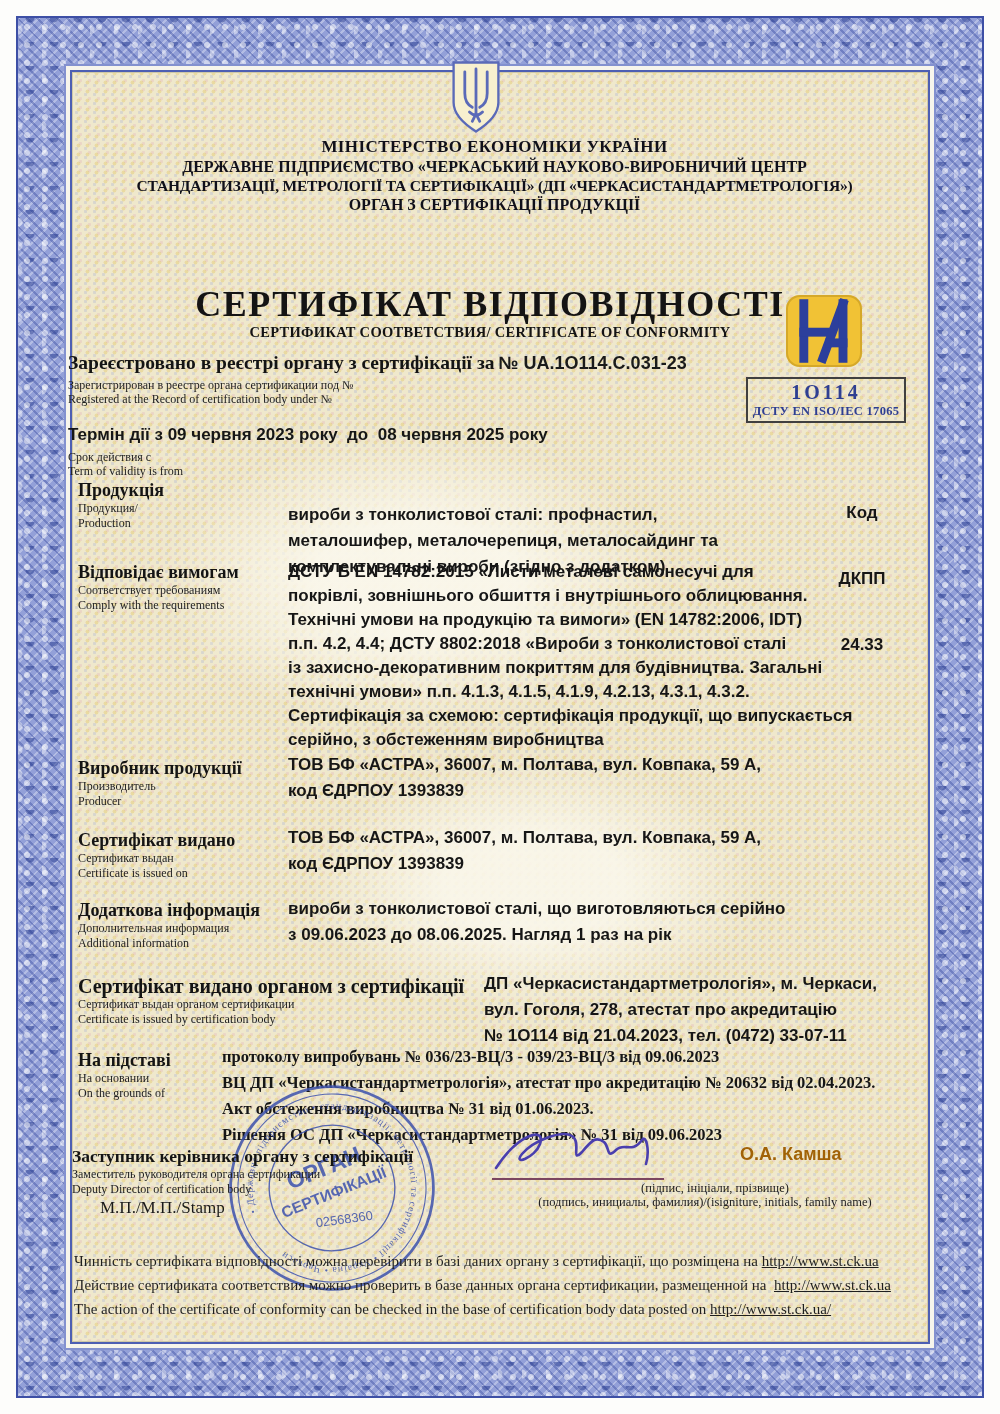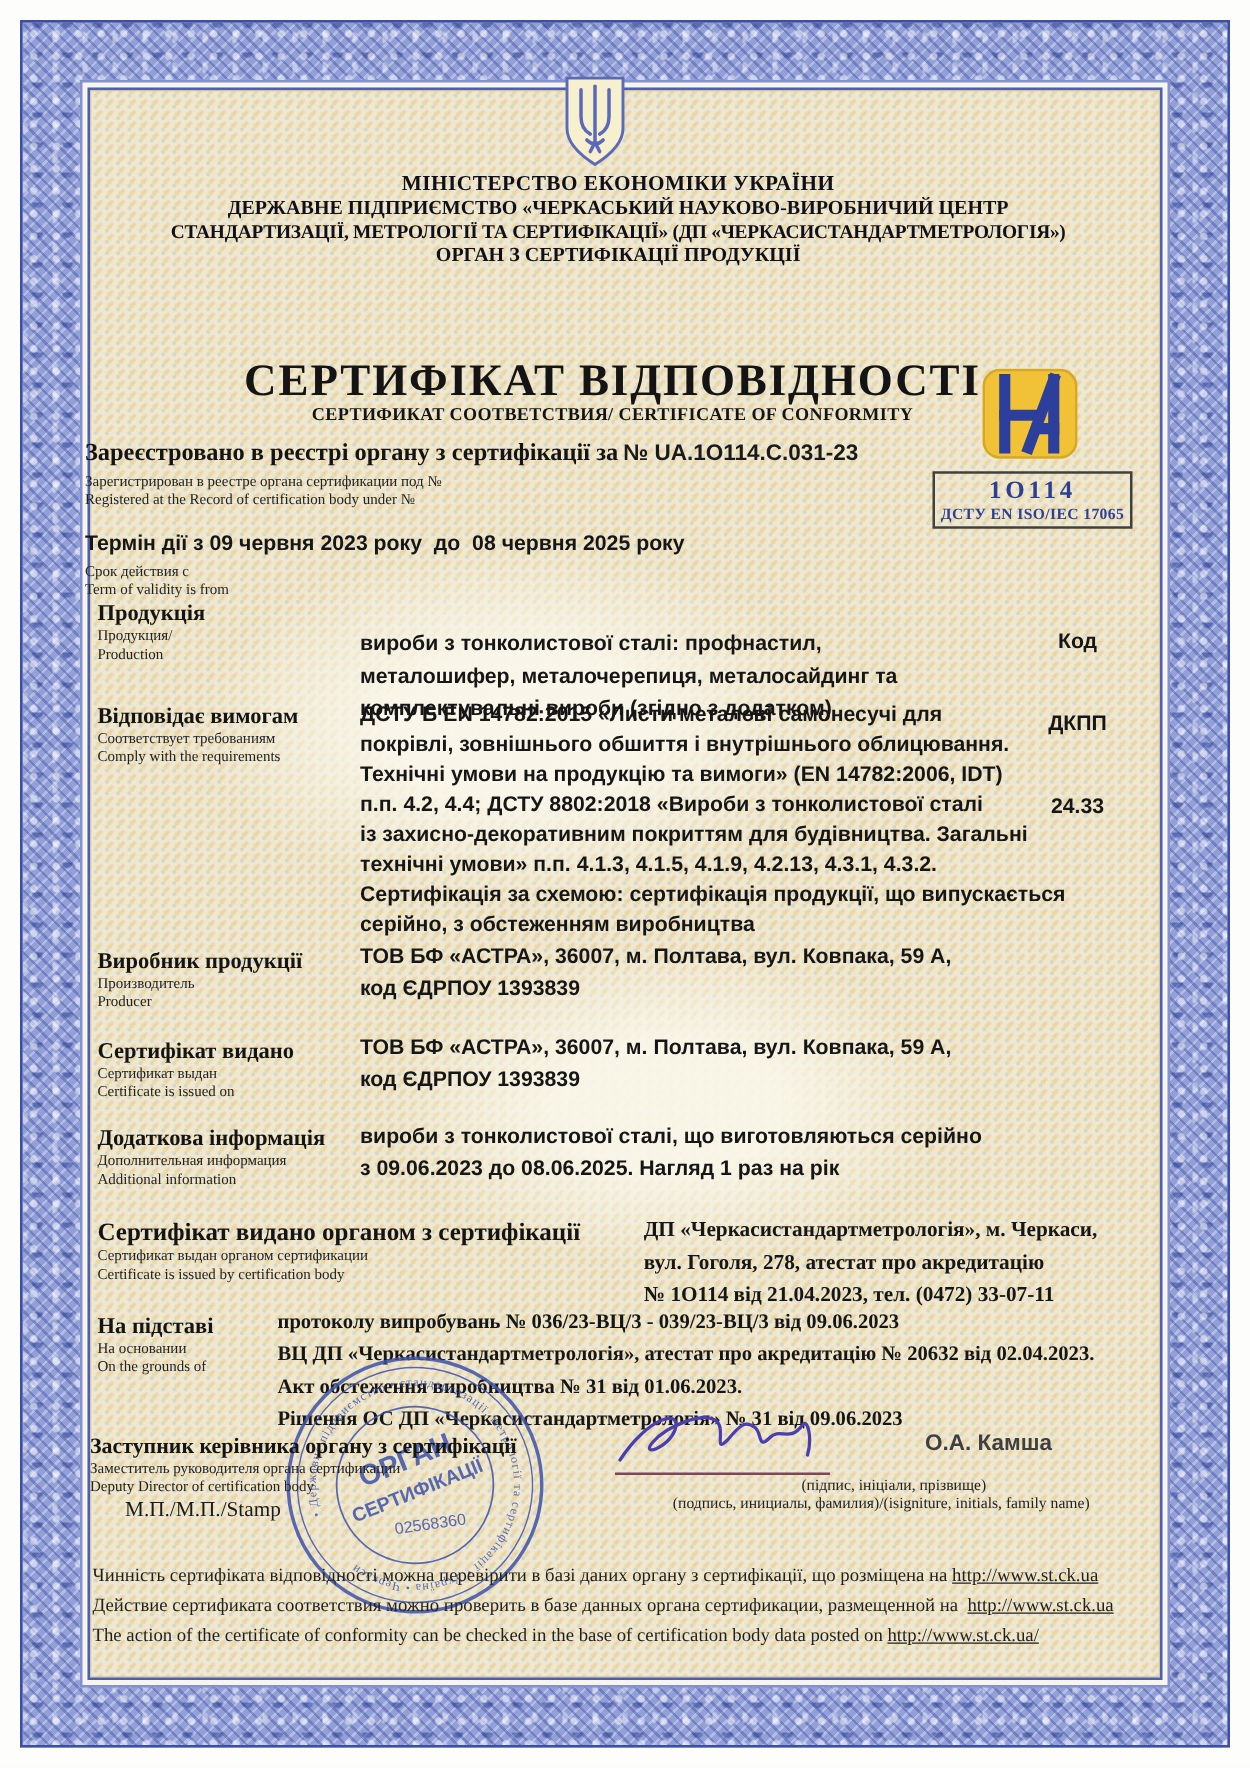--- a/index.html
+++ b/index.html
@@ -46,21 +46,21 @@
   .lbl-uk{font-weight:700;font-size:18px;line-height:21px;color:#141414;}
   .lbl-uk.big{font-size:20px;}
   .logo-box{background:#f1c235;border-radius:14px;box-shadow:inset 0 0 0 2px rgba(160,120,20,.35);}
   .accred-box{border:2px solid #404040;color:#2e3f92;text-align:center;}
   .accred-code{font-weight:700;font-size:20px;letter-spacing:3px;line-height:23px;padding-top:2px;}
   .accred-std{font-weight:700;font-size:12.5px;line-height:15px;letter-spacing:.3px;}
   .footer-line{font-size:15px;line-height:24px;color:#1f1f1f;white-space:pre;}
   .footer-link{text-decoration:underline;}
   .sig-line{border-top:2px solid #7b4660;width:172px;}
   .hint{font-size:12.5px;line-height:13.5px;color:#222;text-align:center;}
-  .name{font-family:"Liberation Sans",sans-serif;font-weight:700;font-size:18px;color:#404040;}
+  .name{font-family:"Liberation Sans",sans-serif;font-weight:700;font-size:18px;color:#a16207;}
   .stamp-wrap{opacity:.85;transform:rotate(-18deg);}
 </style>
 </head>
 <body>
 
 <div class="page">
   <div class="frame"></div>
   <div class="content"></div>
 
   <svg class="abs" style="left:448px;top:58px;width:56px;height:78px;" viewBox="0 0 60 80">
@@ -162,21 +162,21 @@
     <div class="sub">Additional information</div>
   </div>
   <div class="abs val" style="left:288px;top:896px;">вироби з тонколистової сталі, що виготовляються серійно
 з 09.06.2023 до 08.06.2025. Нагляд 1 раз на рік</div>
 
   <div class="abs" style="left:78px;top:976px;">
     <div class="lbl-uk big">Сертифікат видано органом з сертифікації</div>
     <div class="sub">Сертификат выдан органом сертификации</div>
     <div class="sub">Certificate is issued by certification body</div>
   </div>
-  <div class="abs val" style="left:515px;top:971px;font-family:Liberation Serif, serif;">ДП «Черкасистандартметрологія», м. Черкаси,
+  <div class="abs val" style="left:484px;top:971px;">ДП «Черкасистандартметрологія», м. Черкаси,
 вул. Гоголя, 278, атестат про акредитацію
 № 1О114 від 21.04.2023, тел. (0472) 33-07-11</div>
 
   <div class="abs" style="left:78px;top:1050px;">
     <div class="lbl-uk">На підставі</div>
     <div class="sub">На основании</div>
     <div class="sub">On the grounds of</div>
   </div>
   <div class="abs val f165" style="left:222px;top:1044px;font-family:Liberation Serif, serif;">протоколу випробувань № 036/23-ВЦ/3 - 039/23-ВЦ/3 від 09.06.2023
 ВЦ ДП «Черкасистандартметрологія», атестат про акредитацію № 20632 від 02.04.2023.

